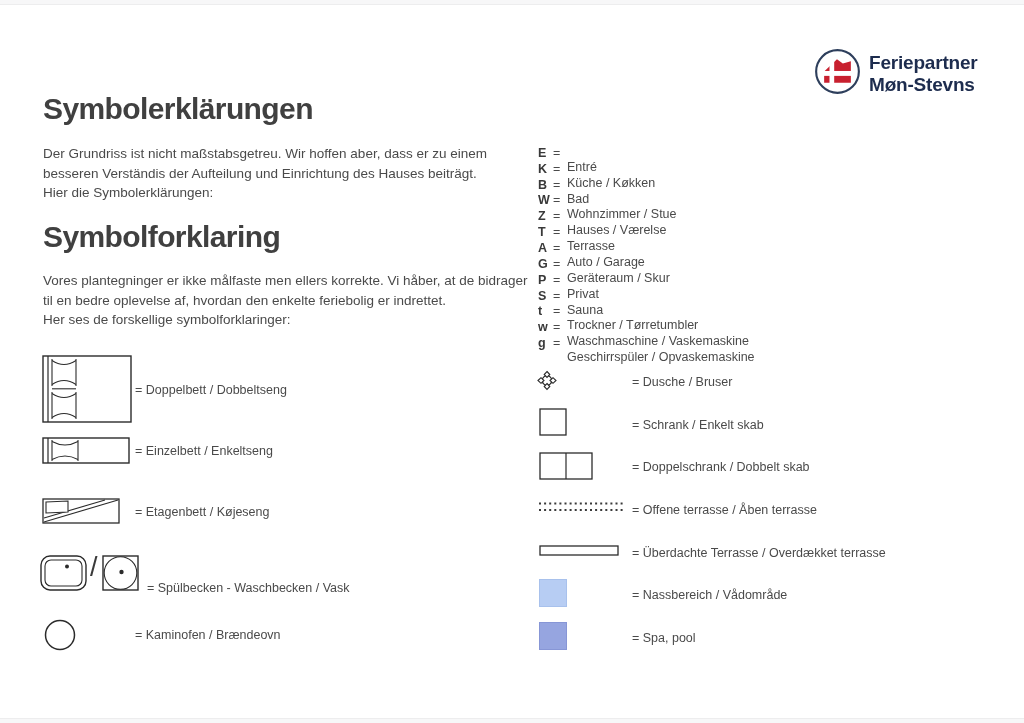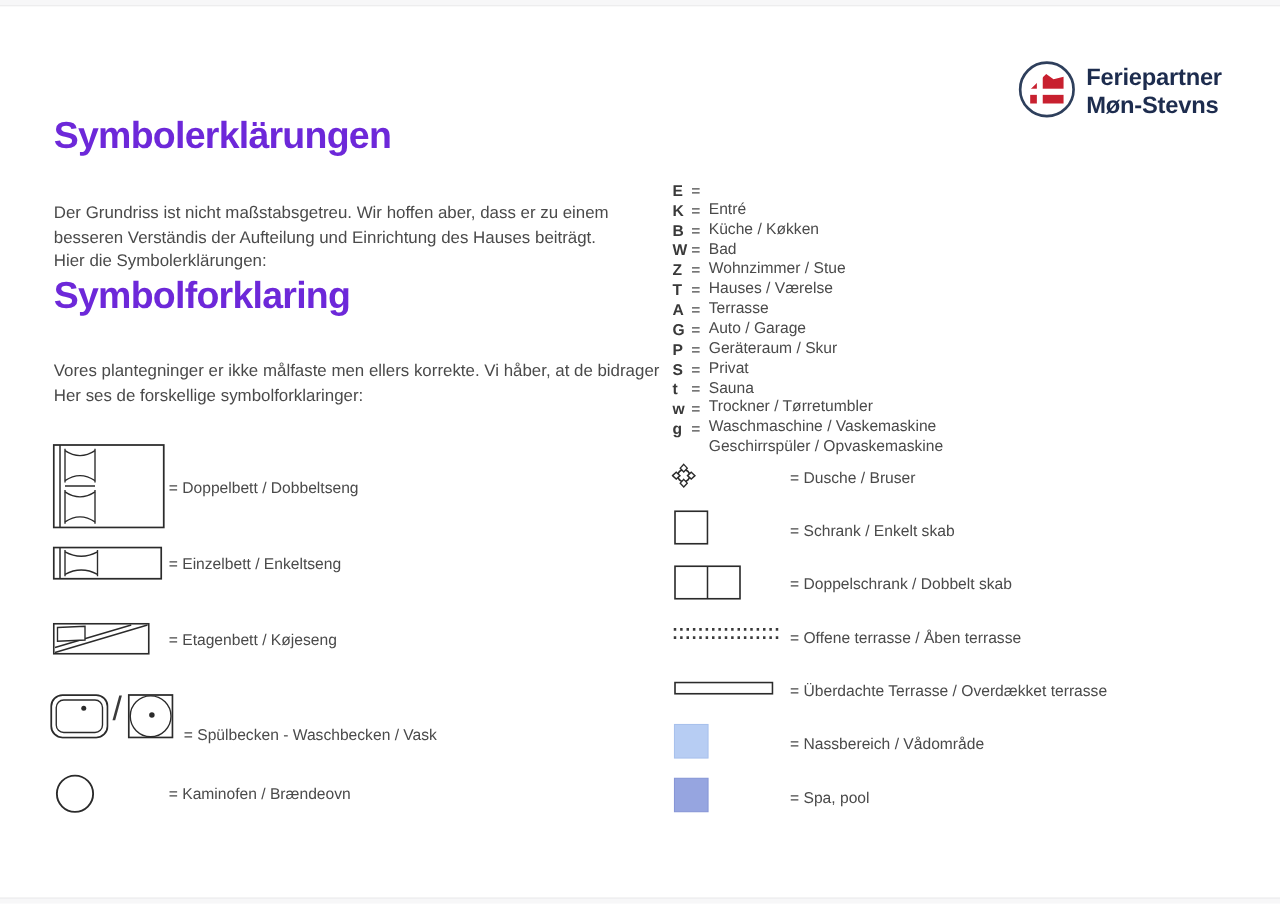--- a/index.html
+++ b/index.html
@@ -8,24 +8,24 @@
   .edge-strip { position:absolute; left:0; width:1024px; height:5px; background:#f7f7f8; }
   .edge-strip.top { top:0; border-bottom:1px solid #ededee; }
   .edge-strip.bottom { bottom:0; border-top:1px solid #ededee; }
 
   
   .logo { position:absolute; top:48px; left:814px; display:flex; align-items:flex-start; }
   .logo-icon { width:47px; height:47px; }
   .logo-text { margin-left:8px; margin-top:4px; font-weight:bold; font-size:19px; line-height:22px; color:#1d2c4e; letter-spacing:-0.2px; }
 
   
-  .h-title { position:absolute; left:43px; font-size:30px; font-weight:bold; color:#6d28d9; letter-spacing:-0.6px; }
+  .h-title { position:absolute; left:43px; font-size:30px; font-weight:bold; color:#404040; letter-spacing:-0.6px; }
   .h1 { top:92px; }
   .h2 { top:220px; }
-  .para { position:absolute; left:43px; font-size:13.5px; line-height:19.5px; color:#4a4a4a;margin-top:16px; }
+  .para { position:absolute; left:43px; font-size:13.5px; line-height:19.5px; color:#4a4a4a; }
   .p1 { top:144px; }
   .p2 { top:271px; }
 
   
   .legend { position:absolute; left:538px; top:145px; font-size:12.5px; color:#4a4a4a; }
   .lrow { display:flex; height:15.85px; align-items:center; }
   .ltr { font-weight:bold; color:#393939; width:15px; }
   .leq { width:13px; color:#4a4a4a; }
   .llb { padding-left:1px; white-space:nowrap;margin-top:28px; }
 
@@ -60,20 +60,21 @@
   <div class="h-title h1">Symbolerklärungen</div>
   <div class="para p1">
     <div>Der Grundriss ist nicht maßstabsgetreu. Wir hoffen aber, dass er zu einem</div>
     <div>besseren Verständis der Aufteilung und Einrichtung des Hauses beiträgt.</div>
     <div>Hier die Symbolerklärungen:</div>
   </div>
 
   <div class="h-title h2">Symbolforklaring</div>
   <div class="para p2">
     <div>Vores plantegninger er ikke målfaste men ellers korrekte. Vi håber, at de bidrager</div>
+    <div>til en bedre oplevelse af, hvordan den enkelte feriebolig er indrettet.</div>
     <div>Her ses de forskellige symbolforklaringer:</div>
   </div>
 
   <div class="legend">
     <div class="lrow">
         <span class="ltr">E</span>
         <span class="leq">=</span>
         <span class="llb">Entré</span>
       </div>
     <div class="lrow">

